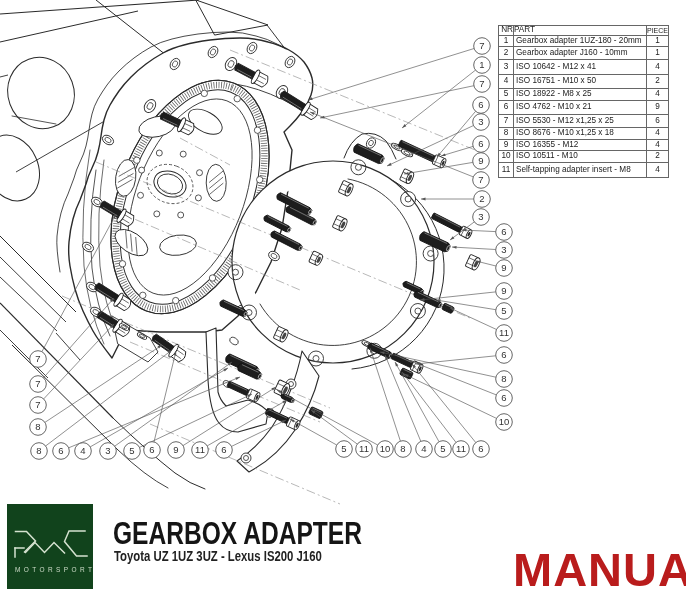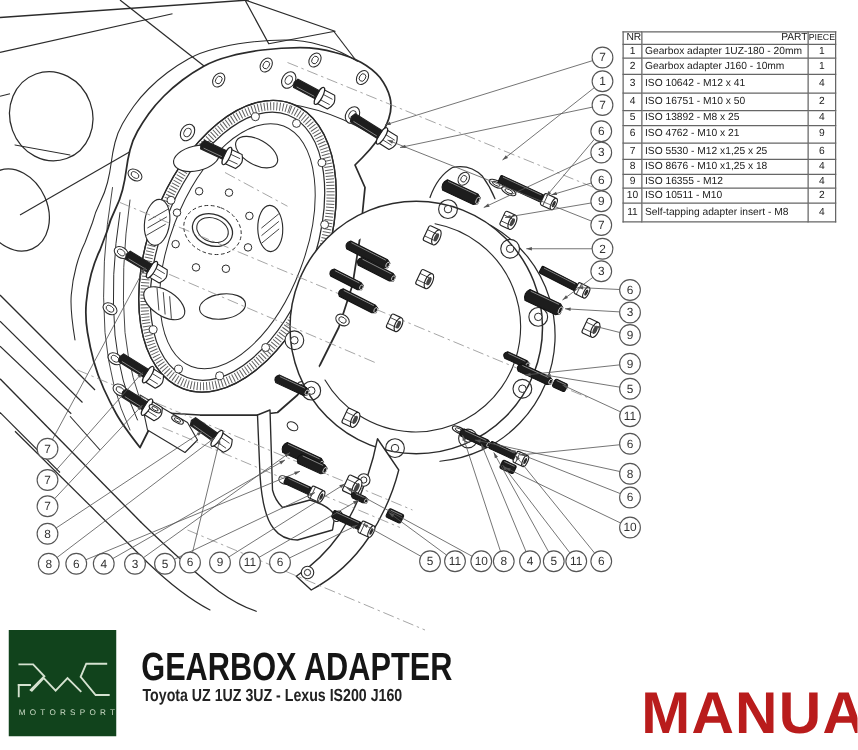--- a/index.html
+++ b/index.html
@@ -558,21 +558,21 @@
 </svg>
 <table id="tbl">
     <colgroup>
       <col style="width:15px">
       <col style="width:133px">
       <col style="width:22px">
     </colgroup>
     <tbody>
       <tr style="height:10px">
         <td style="text-align:right">NR</td>
-        <td style="text-align:right">PART</td>
+        <td style="text-align:left">PART</td>
         <td style="text-align:center;font-size:7px">PIECE</td>
       </tr>
       <tr style="height:11px">
         <td style="text-align:center">1</td>
         <td style="padding-left:2px">Gearbox adapter 1UZ-180 - 20mm</td>
         <td style="text-align:center">1</td>
       </tr>
       <tr style="height:13px">
         <td style="text-align:center">2</td>
         <td style="padding-left:2px">Gearbox adapter J160 - 10mm</td>
@@ -583,21 +583,21 @@
         <td style="padding-left:2px">ISO 10642 - M12 x 41</td>
         <td style="text-align:center">4</td>
       </tr>
       <tr style="height:14px">
         <td style="text-align:center">4</td>
         <td style="padding-left:2px">ISO 16751 - M10 x 50</td>
         <td style="text-align:center">2</td>
       </tr>
       <tr style="height:12px">
         <td style="text-align:center">5</td>
-        <td style="padding-left:2px">ISO 13892 - M8 x 25</td>
+        <td style="padding-left:2px">ISO 18922 - M8 x 25</td>
         <td style="text-align:center">4</td>
       </tr>
       <tr style="height:14px">
         <td style="text-align:center">6</td>
         <td style="padding-left:2px">ISO 4762 - M10 x 21</td>
         <td style="text-align:center">9</td>
       </tr>
       <tr style="height:13px">
         <td style="text-align:center">7</td>
         <td style="padding-left:2px">ISO 5530 - M12 x1,25 x 25</td>

